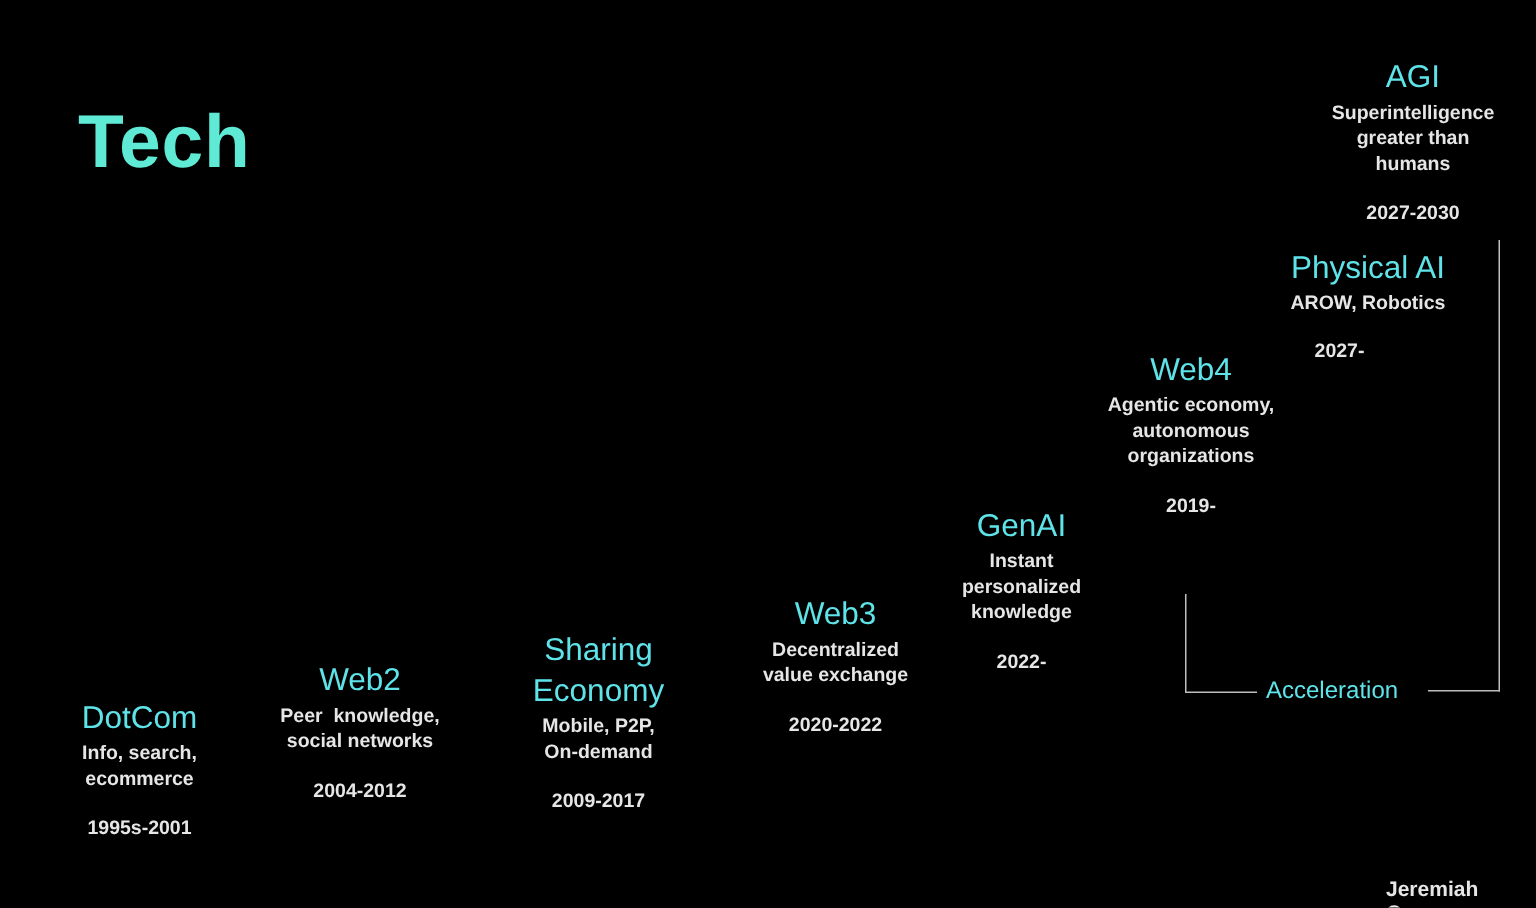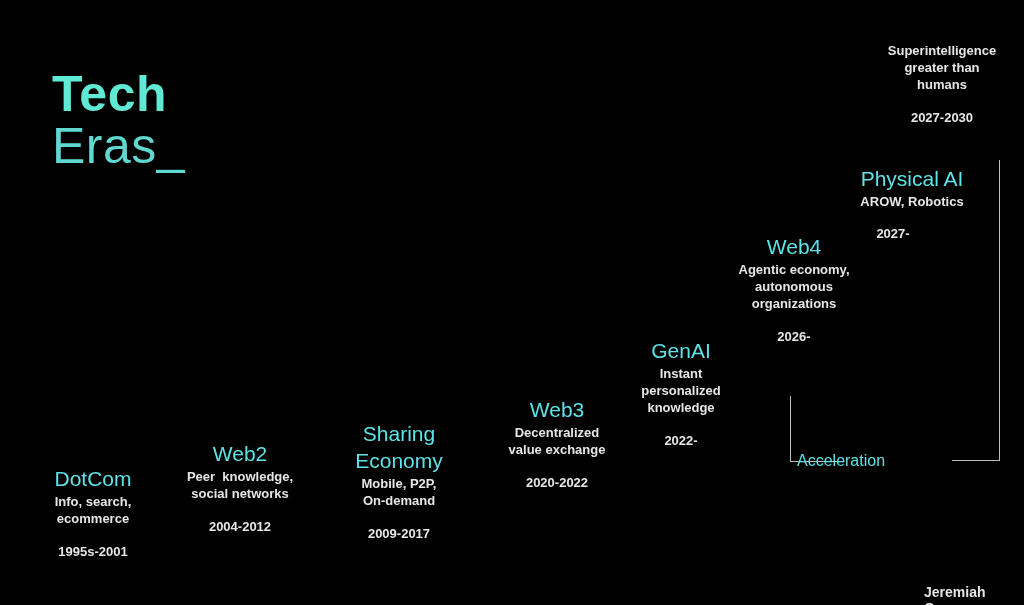--- a/index.html
+++ b/index.html
@@ -7,28 +7,27 @@
          font-family:"Liberation Sans", "DejaVu Sans", sans-serif; color:#e8e8e8; }
   .title { position:absolute; left:52px; top:33px; font-weight:bold; font-size:50px; line-height:50px; letter-spacing:0.5px; }
   .title .l1 { color:#5eead4; display:block;margin-top:36px; }
   .title .l2 { color:#5fd8d2; display:block; font-weight:normal; margin-top:2px; }
   .era { position:absolute; text-align:center; transform:translateX(-50%); white-space:nowrap; }
   .era .name { color:#5ee3e8; font-size:21px; line-height:24px; font-weight:normal; display:block; }
   .era .desc { color:#e6e6e6; font-size:13px; line-height:17px; font-weight:bold; display:block; margin-top:2px; }
   .era .years { color:#e6e6e6; font-size:13px; font-weight:bold; display:block; margin-top:17px; }
   .credit { position:absolute; left:924px; top:550px; font-size:14px; font-weight:bold; color:#e6e6e6;margin-top:34px; }
   .line { position:absolute; background:#bdbdbd; }
-  .accel { position:absolute; left:797px; top:451px; color:#5ee3e8; font-size:16px; line-height:20px; }
+  .accel { position:absolute; left:844px; top:451px; color:#5ee3e8; font-size:16px; line-height:20px; }
 </style>
 </head>
 <body>
 
 <div class="title">
   <span class="l1">Tech</span>
-  <span class="l2">Eras_</span>
 </div>
 
 <div class="era" style="left:93px; top:467px;">
   <span class="name">DotCom</span>
   <span class="desc">
     <span style="display:block">Info, search,</span>
     <span style="display:block">ecommerce</span>
   </span>
   <span class="years">1995s-2001</span>
 </div>
@@ -73,30 +72,31 @@
   <span class="years">2022-</span>
 </div>
 
 <div class="era" style="left:794px; top:235px;">
   <span class="name">Web4</span>
   <span class="desc">
     <span style="display:block">Agentic economy,</span>
     <span style="display:block">autonomous</span>
     <span style="display:block">organizations</span>
   </span>
-  <span class="years">2026-</span>
+  <span class="years">2019-</span>
 </div>
 
 <div class="era" style="left:880px; top:167px;margin-left:32px;">
   <span class="name">Physical AI</span>
   <span class="desc">AROW, Robotics</span>
   <span class="years" style="margin-top:16px; margin-left:-38px">2027-</span>
 </div>
 
 <div class="era" style="left:942px; top:40px;">
+  <span class="name">AGI</span>
   <span class="desc">
     <span style="display:block">Superintelligence</span>
     <span style="display:block">greater than</span>
     <span style="display:block">humans</span>
   </span>
   <span class="years">2027-2030</span>
 </div>
 
 <div class="line" style="left:790px; top:396px; width:1px; height:66px;"></div>
 <div class="line" style="left:790px; top:461px; width:48px; height:1px;"></div>

